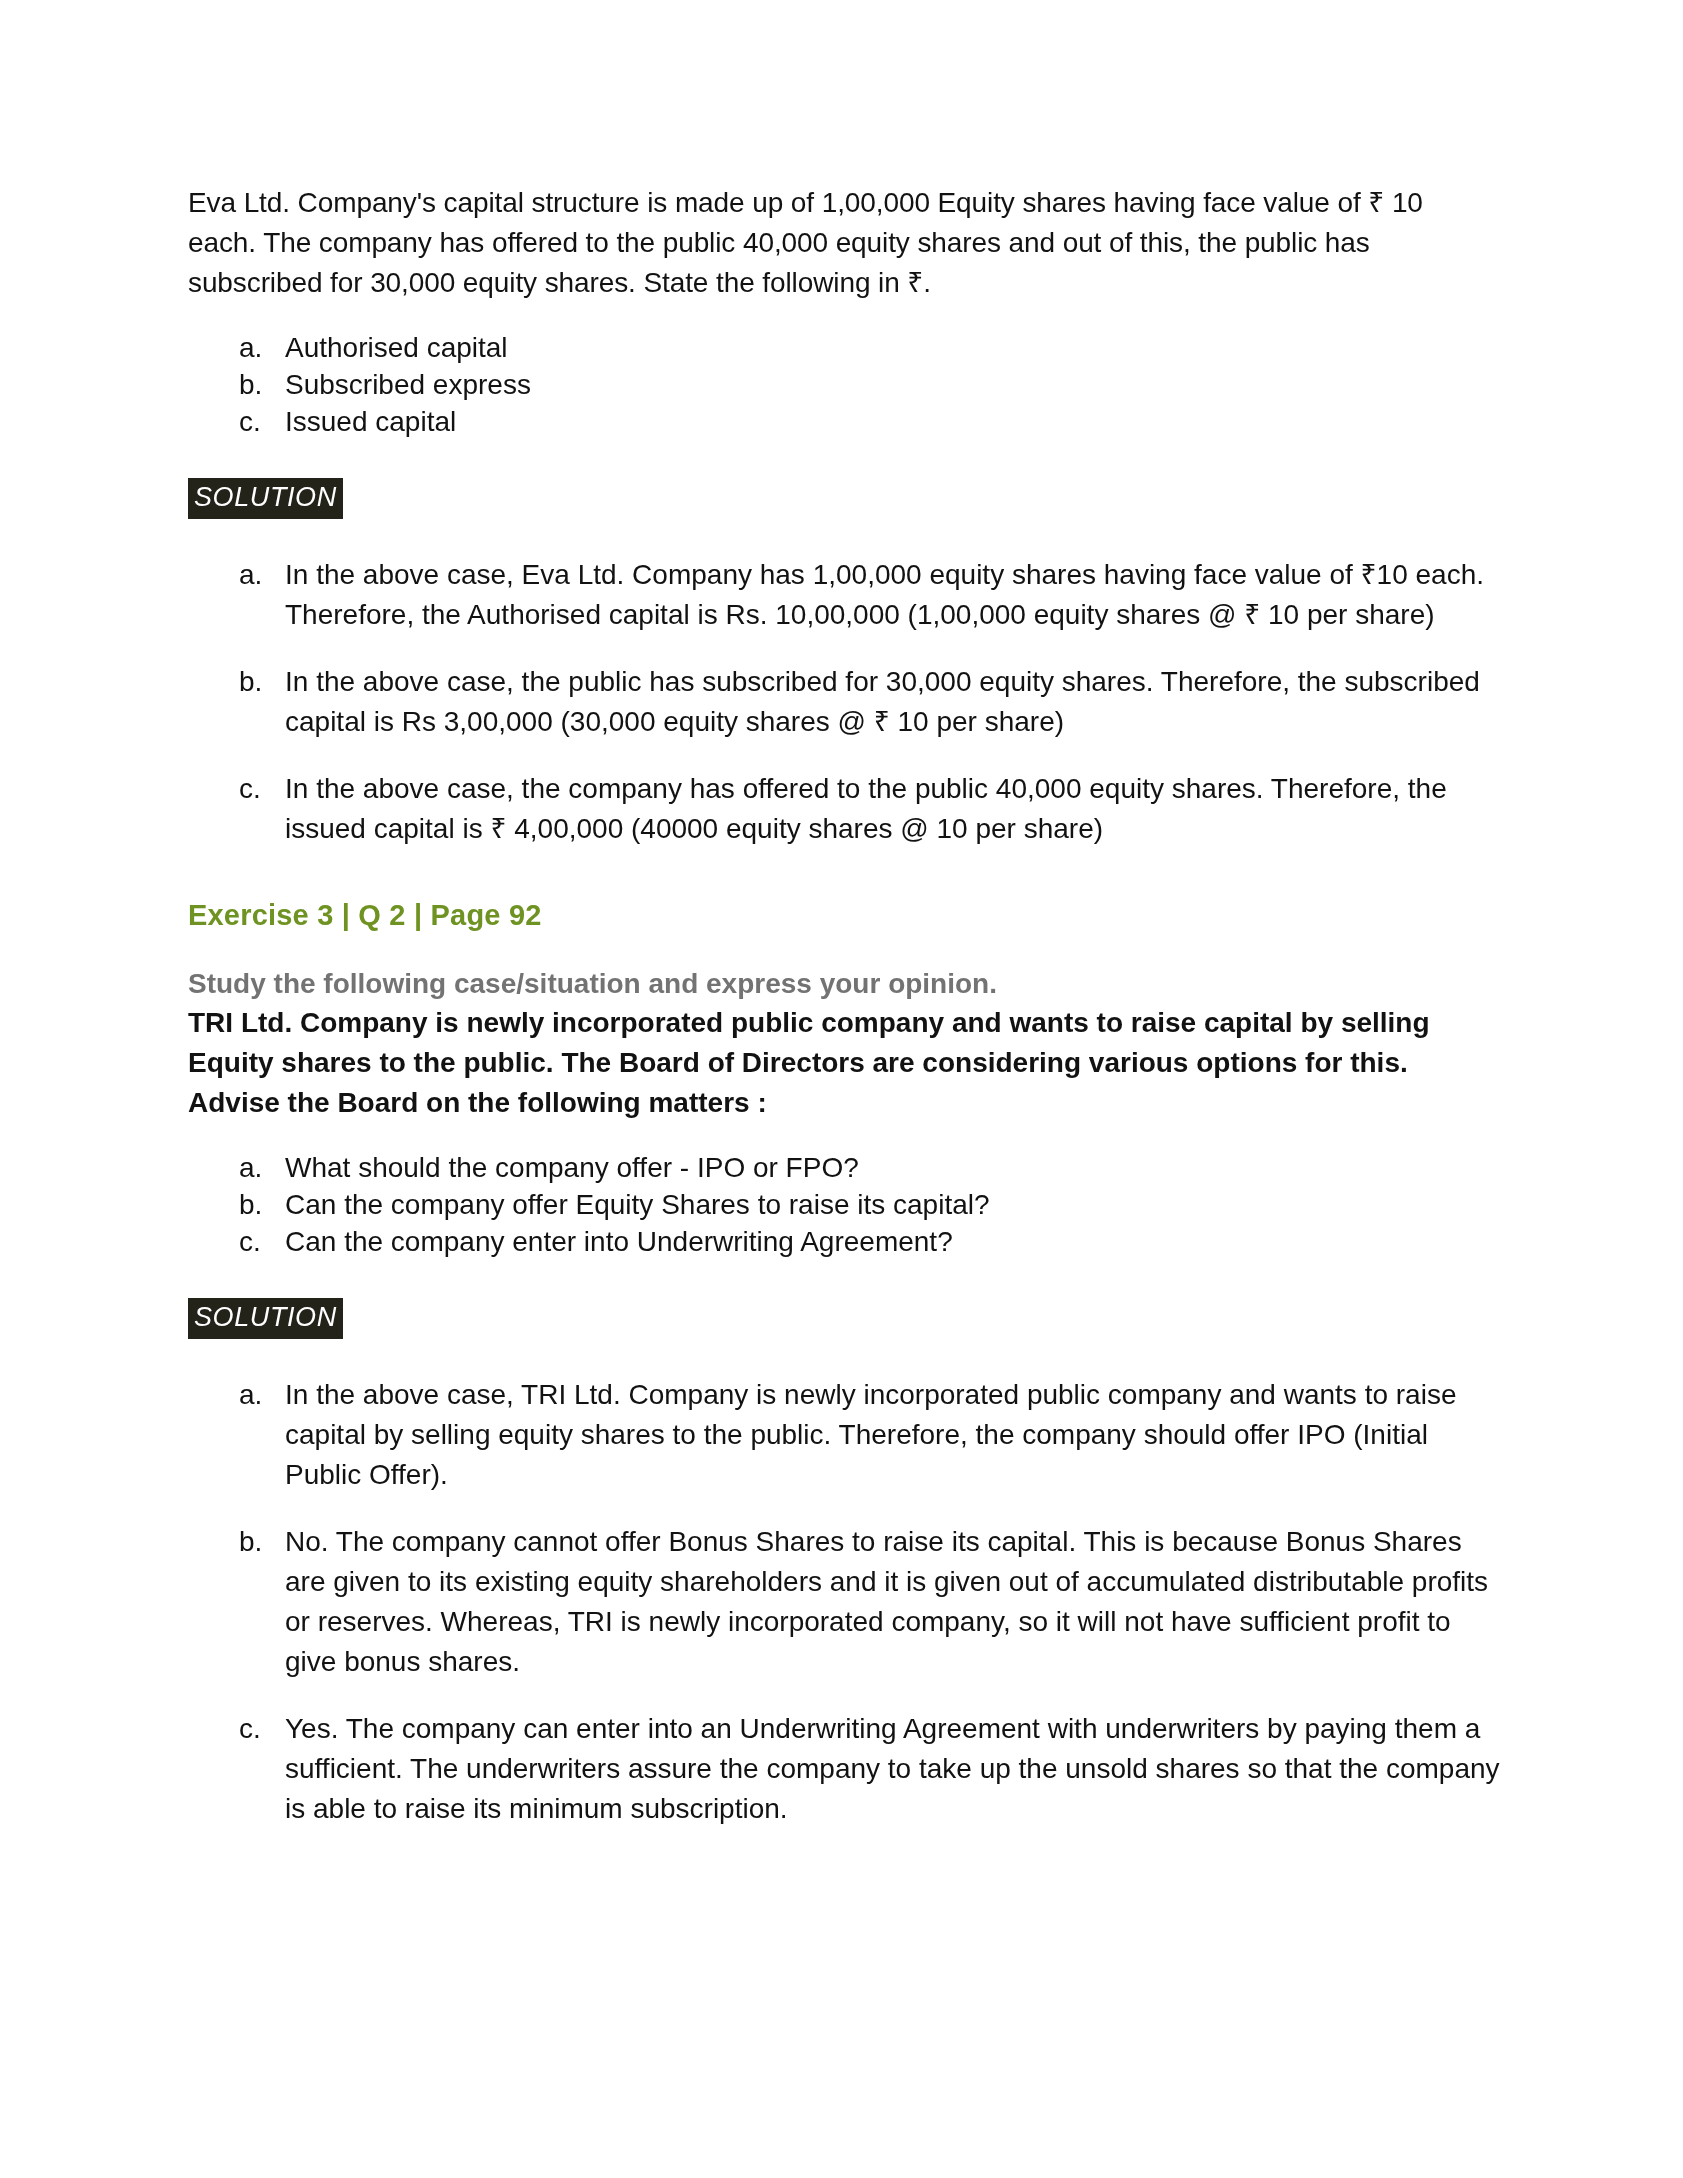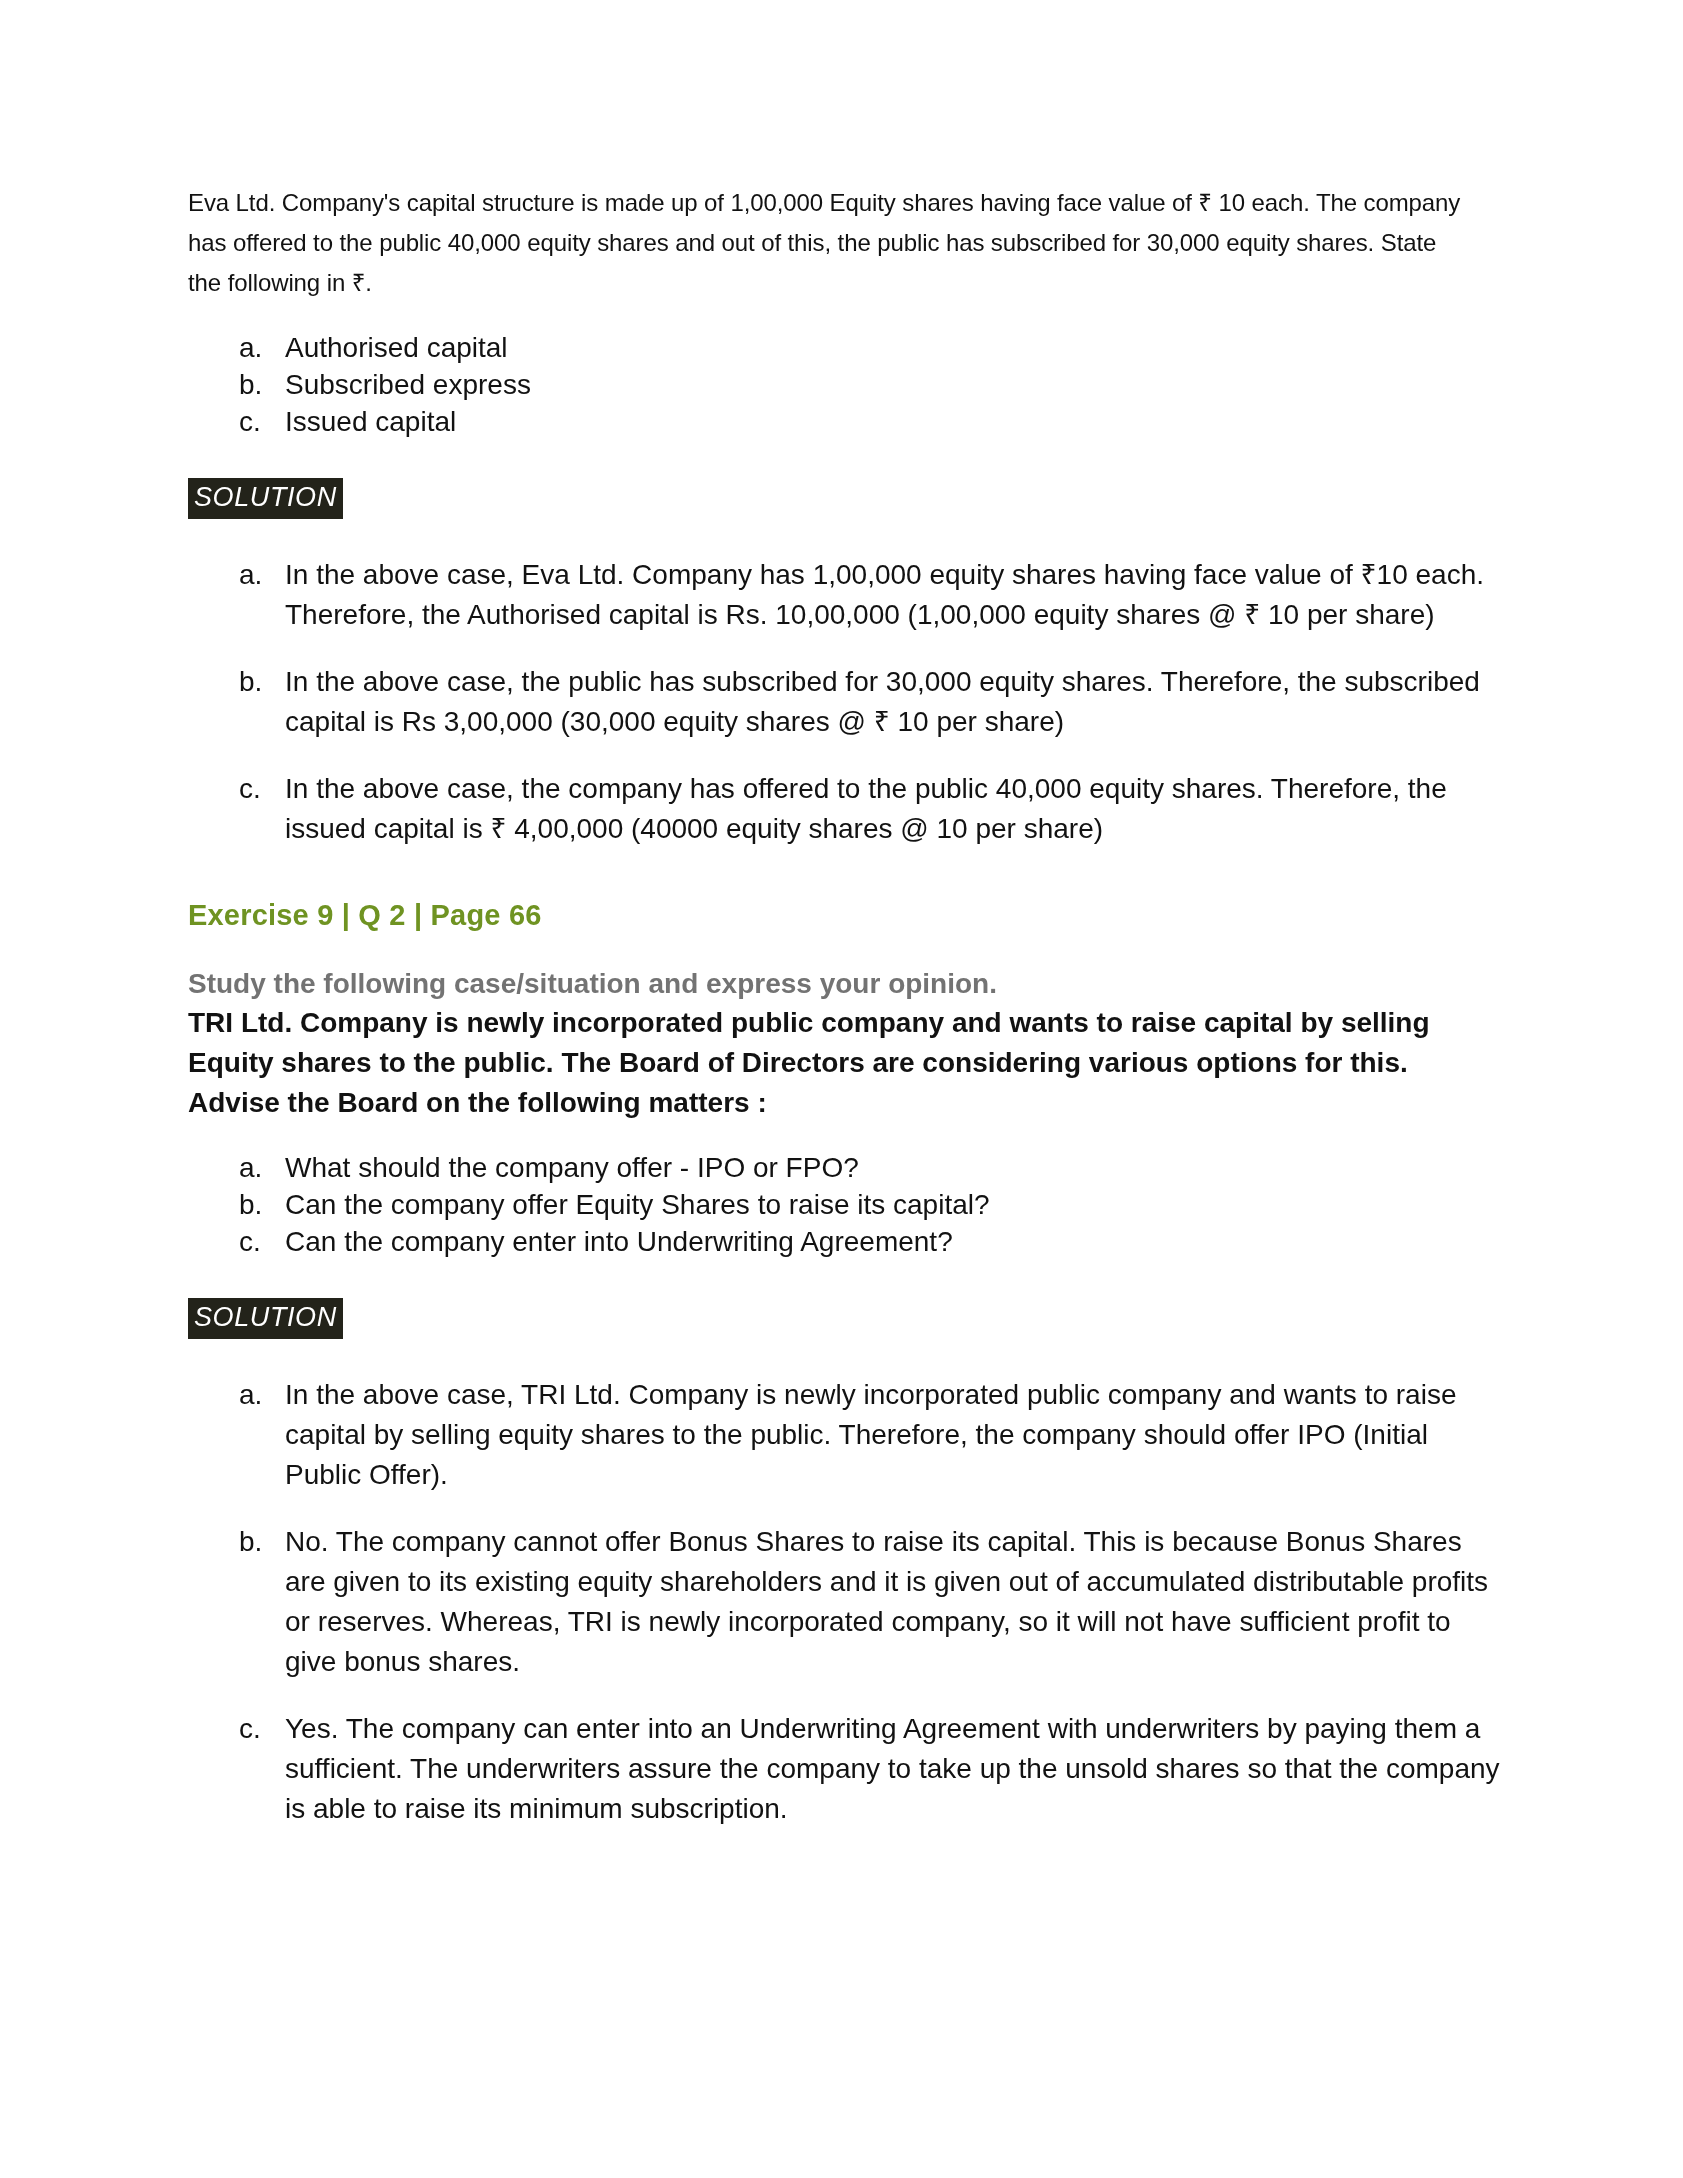--- a/index.html
+++ b/index.html
@@ -19,21 +19,21 @@
   .page {
     position: relative;
     width: 1683px;
     height: 2178px;
     background: #ffffff;
     box-sizing: border-box;
     padding: 183px 168px 0 188px;
   }
 
   .para {
-    font-size: 24px;
+    font-size: 28px;
     line-height: 40px;
     letter-spacing: -0.1px;
     color: #121212;
     margin: 0;
     max-width: 1287px;
     font-stretch: condensed;
   }
 
   .q-list {
     list-style: none;
@@ -153,21 +153,21 @@
     <li>
       <span class="marker">b.</span>
       <span class="txt">In the above case, the public has subscribed for 30,000 equity shares. Therefore, the subscribed capital is Rs 3,00,000 (30,000 equity shares @ ₹ 10 per share)</span>
     </li>
     <li>
       <span class="marker">c.</span>
       <span class="txt">In the above case, the company has offered to the public 40,000 equity shares. Therefore, the issued capital is ₹ 4,00,000 (40000 equity shares @ 10 per share)</span>
     </li>
   </ul>
 
-  <div class="ex-heading">Exercise 9 | Q 2 | Page 66</div>
+  <div class="ex-heading">Exercise 3 | Q 2 | Page 92</div>
 
   <p class="bold-lead">Study the following case/situation and express your opinion.</p>
   <p class="para-tight">TRI Ltd. Company is newly incorporated public company and wants to raise capital by selling Equity shares to the public. The Board of Directors are considering various options for this. Advise the Board on the following matters :</p>
 
   <ul class="q-list">
     <li>
       <span class="marker">a.</span>
       <span class="txt">What should the company offer - IPO or FPO?</span>
     </li>
     <li>

